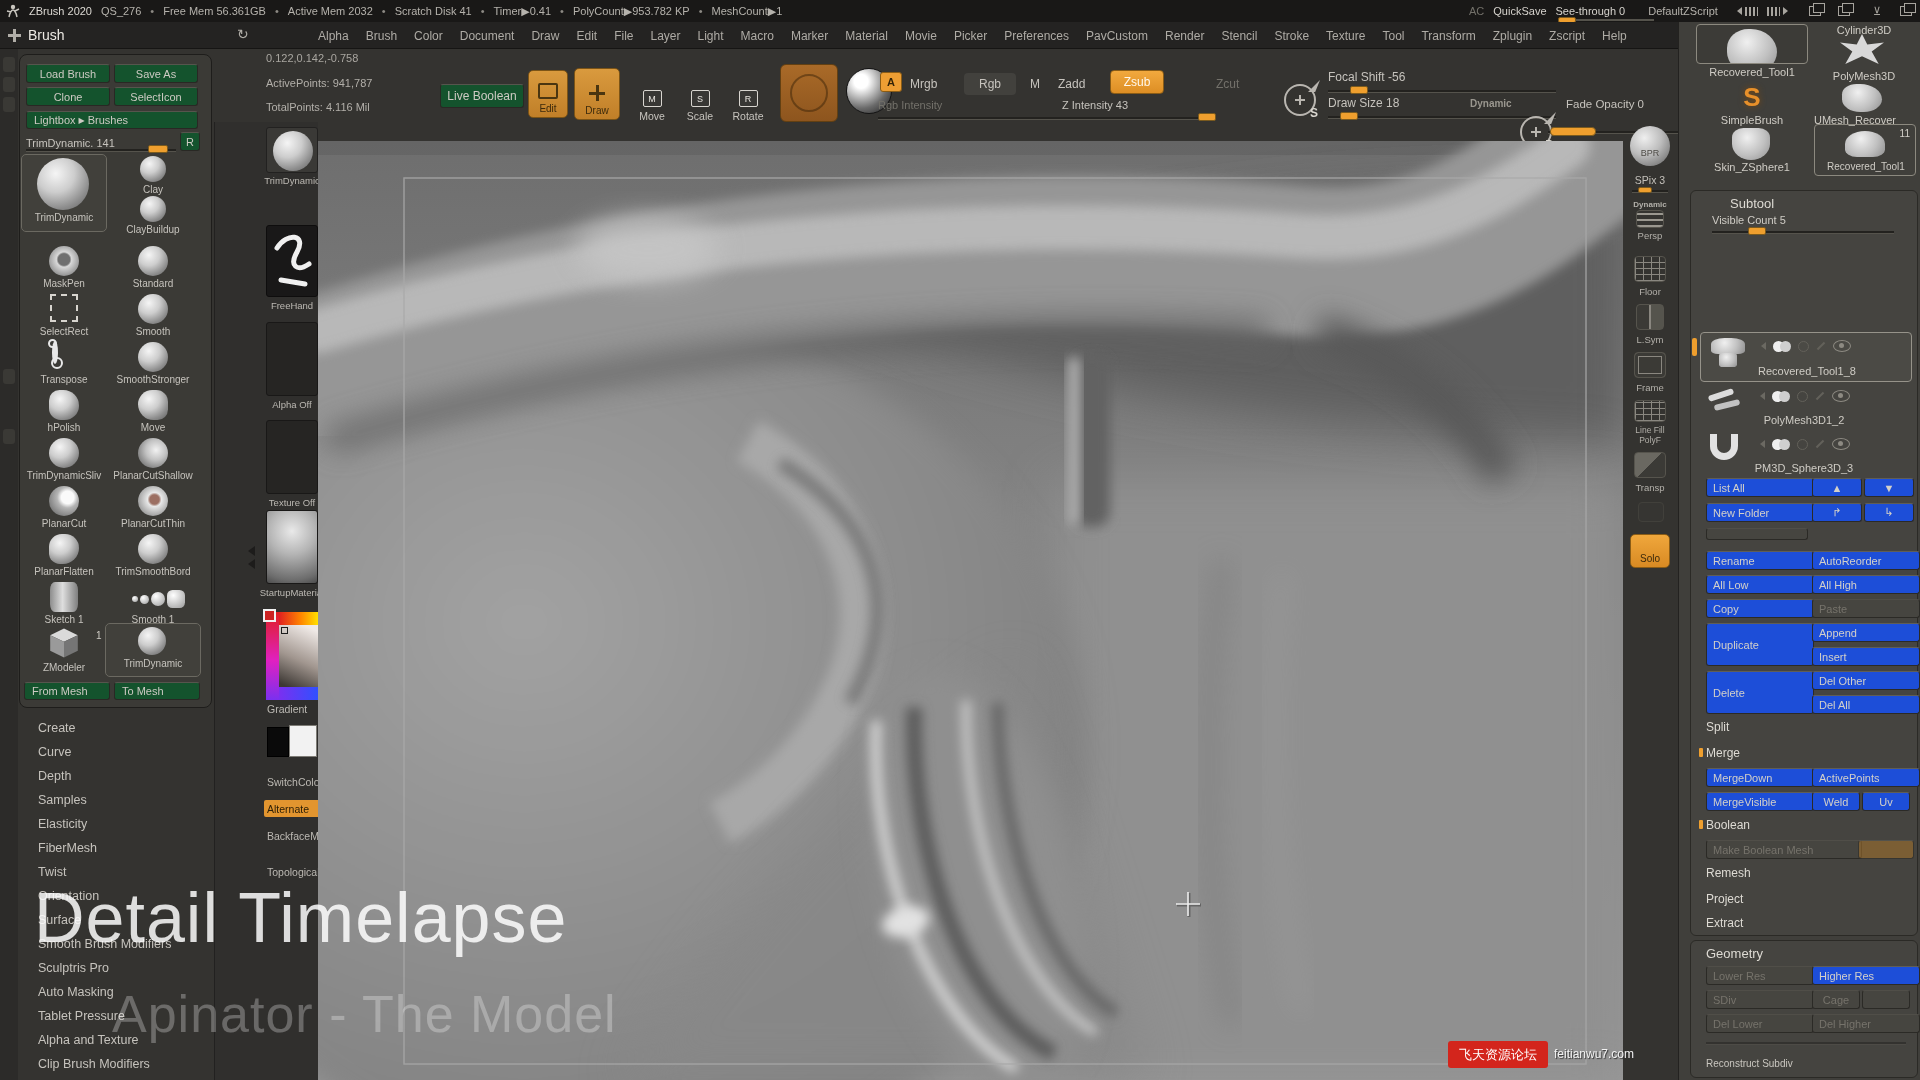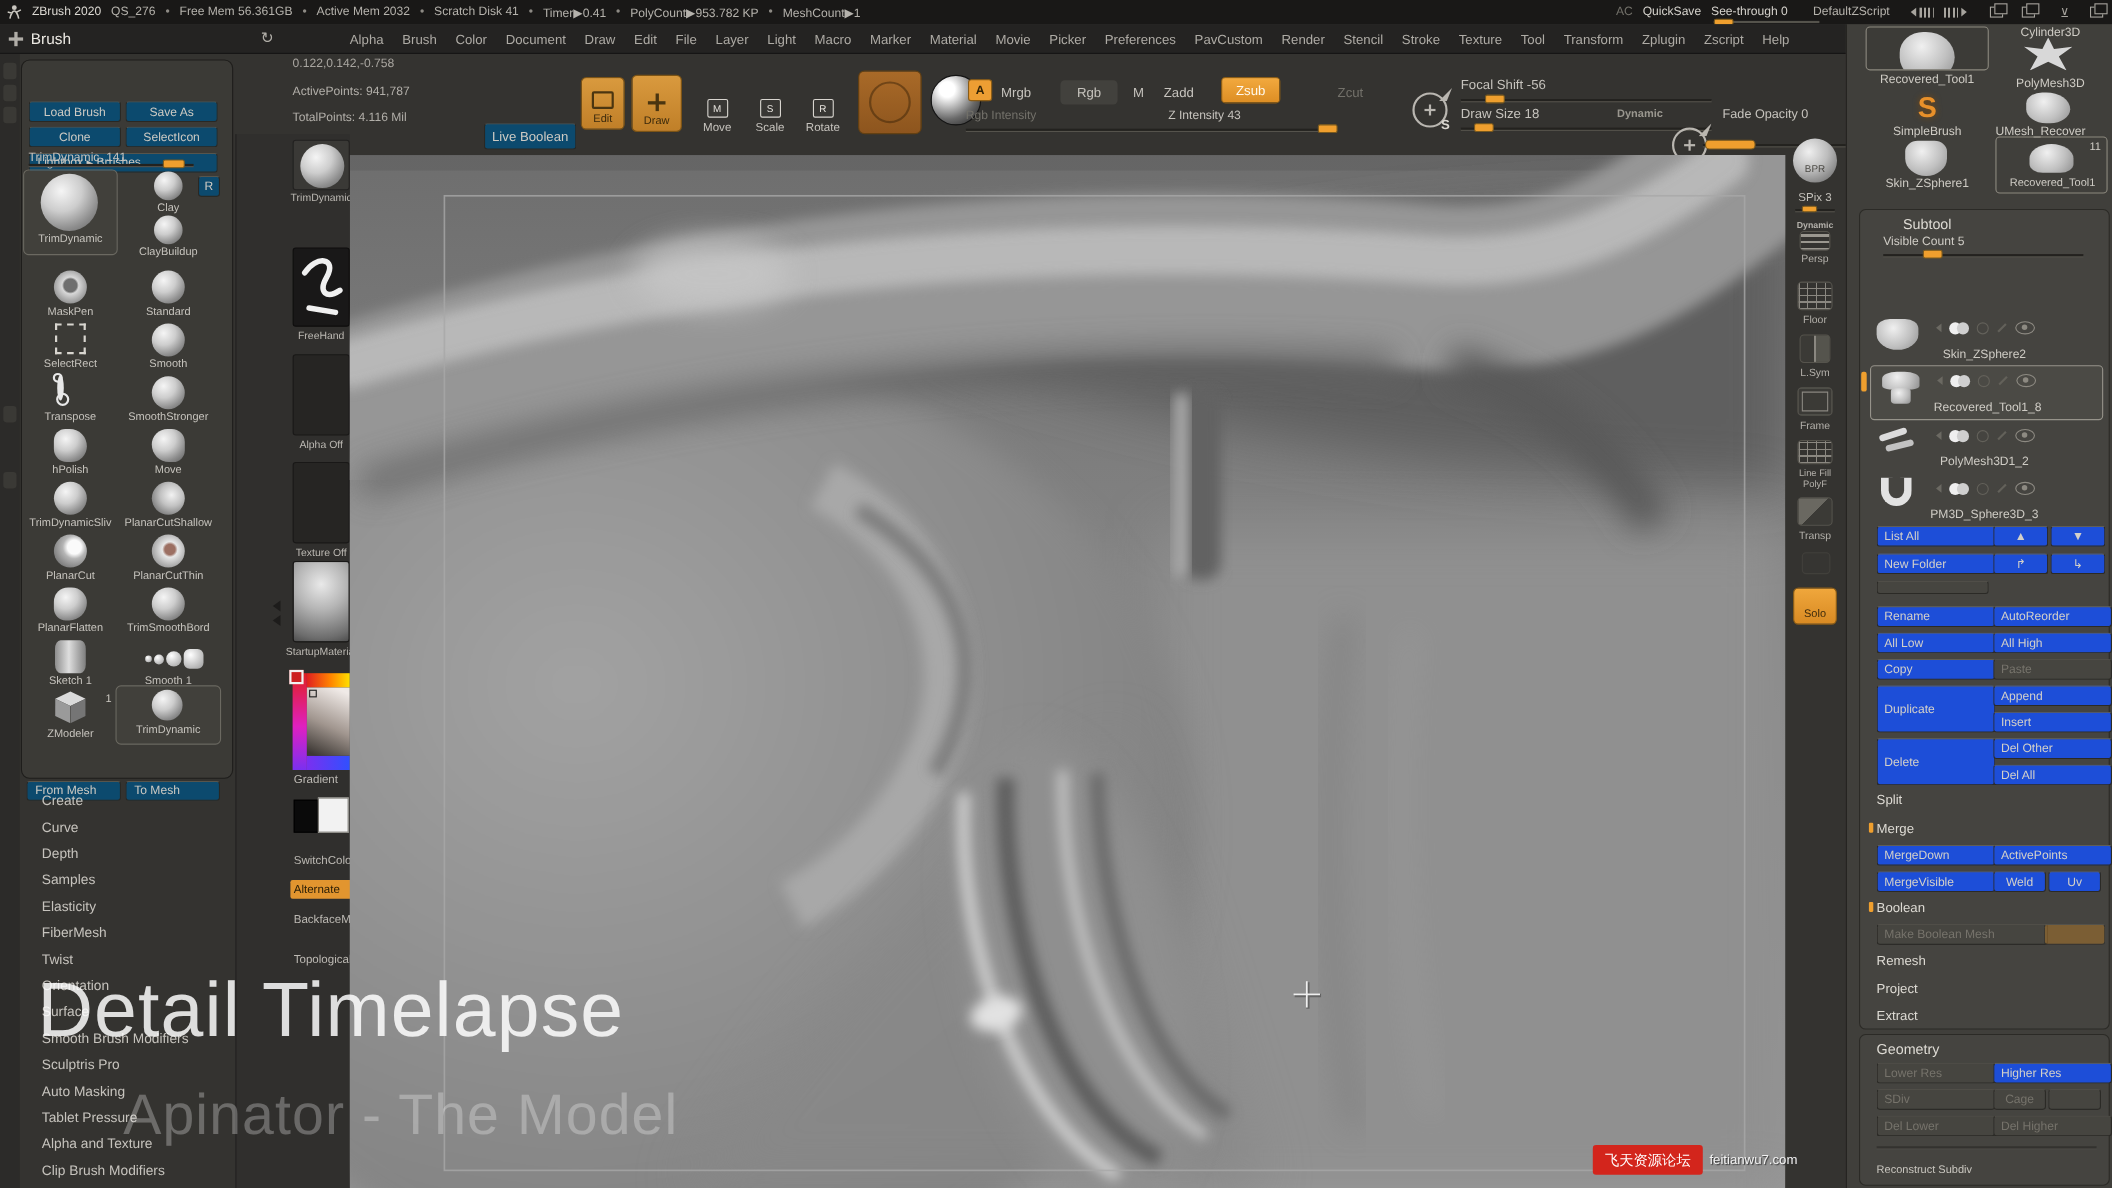--- a/index.html
+++ b/index.html
@@ -21,22 +21,22 @@
   
   #menubar{left:0;top:22px;width:1920px;height:27px;background:#242322;border-bottom:1px solid #161514;}
   .menu-items{position:absolute;left:318px;top:0;height:27px;display:flex;align-items:center;gap:17px;font-size:12px;color:#aeaba5;}
   .menu-item{cursor:default;}
   .crossicon{position:absolute;left:8px;top:7px;width:13px;height:13px;}
   .crossicon:before{content:"";position:absolute;left:5px;top:0;width:3px;height:13px;background:#b0ada7;}
   .crossicon:after{content:"";position:absolute;left:0;top:5px;width:13px;height:3px;background:#b0ada7;}
   #palette-title{position:absolute;left:28px;top:5px;font-size:14px;color:#ece9e3;}
   #refresh-icon{position:absolute;left:237px;top:4px;font-size:14px;color:#b0ada7;}
   
-  .btn{background:#0c4a6e;border:1px solid #292824;border-top-color:#56554d;border-radius:3px;color:#cdcac3;
-       font-size:11px;display:flex;align-items:center;justify-content:center;margin-top:28px;}
+  .btn{background:#14532d;border:1px solid #292824;border-top-color:#56554d;border-radius:3px;color:#cdcac3;
+       font-size:11px;display:flex;align-items:center;justify-content:center;}
   .btn.left{justify-content:flex-start;padding-left:7px;}
   .txtdim{color:#73716a;}
   .track{background:#23221f;height:2px;box-shadow:0 1px 0 #55534c;}
   .handle{background:#ef9f2e;border:1px solid #7a5a1e;border-radius:2px;}
   .sphere{border-radius:50%;background:radial-gradient(circle at 36% 30%,#f5f5f5,#cdcdcd 38%,#8e8e8e 70%,#646464 95%);}
   .odot{width:4px;height:9px;background:#ef9f2e;border-radius:1px;}
   
   #left-edge{left:0;top:49px;width:18px;height:1031px;background:#2c2b29;}
   .edge-slot{position:absolute;left:3px;width:12px;height:15px;background:#3a3935;border-radius:3px;}
   #brush-box{left:19px;top:54px;width:193px;height:654px;background:#3b3a36;border:1px solid #1e1d1b;border-radius:8px;}
@@ -537,32 +537,20 @@
     <span class="abs" style="right:5px;top:3px;font-size:10px;color:#d3d0c9">11</span>
     <span class="abs st-row-label" style="left:0;top:36px;width:102px;font-size:10px">Recovered_Tool1</span>
   </div>
 
   <div class="rp-box" style="left:1690px;top:190px;width:226px;height:744px"></div>
   <span class="rp-hdr abs" style="left:1730px;top:196px;font-size:13px">Subtool</span>
   <span class="abs" style="left:1712px;top:214px;font-size:11px;color:#cfccc5">Visible Count 5</span>
   <span class="abs track" style="left:1712px;top:231px;width:182px"></span>
   <span class="abs handle" style="left:1748px;top:227px;width:18px;height:8px"></span>
 
-  <div class="abs" style="left:1698px;top:286px;width:212px;height:48px">
-    <span class="st-icons" style="left:62px;top:6px">
-        <span class="chev"></span>
-        <span class="dot1"></span>
-        <span class="dot2"></span>
-        <span class="dimc"></span>
-        <span class="slash"></span>
-        <span class="eye"></span>
-      </span>
-    <span class="abs blob" style="left:8px;top:4px;width:38px;height:28px;border-radius:35% 35% 55% 55%"></span>
-    <span class="abs st-row-label" style="left:0;top:30px;width:212px">Skin_ZSphere2</span>
-  </div>
   <div class="abs" style="left:1700px;top:332px;width:212px;height:50px;border:1px solid #96938a;border-radius:4px;background:#4b4a45">
     <span class="st-icons" style="left:60px;top:7px">
         <span class="chev"></span>
         <span class="dot1"></span>
         <span class="dot2"></span>
         <span class="dimc"></span>
         <span class="slash"></span>
         <span class="eye"></span>
       </span>
     <span class="abs blob" style="left:10px;top:5px;width:34px;height:16px;border-radius:40% 40% 20% 20%"></span>

